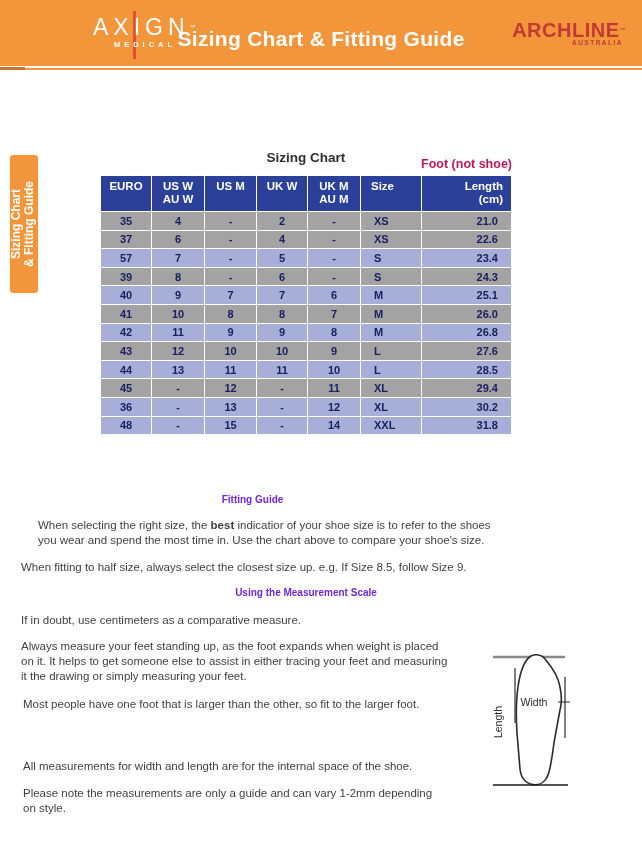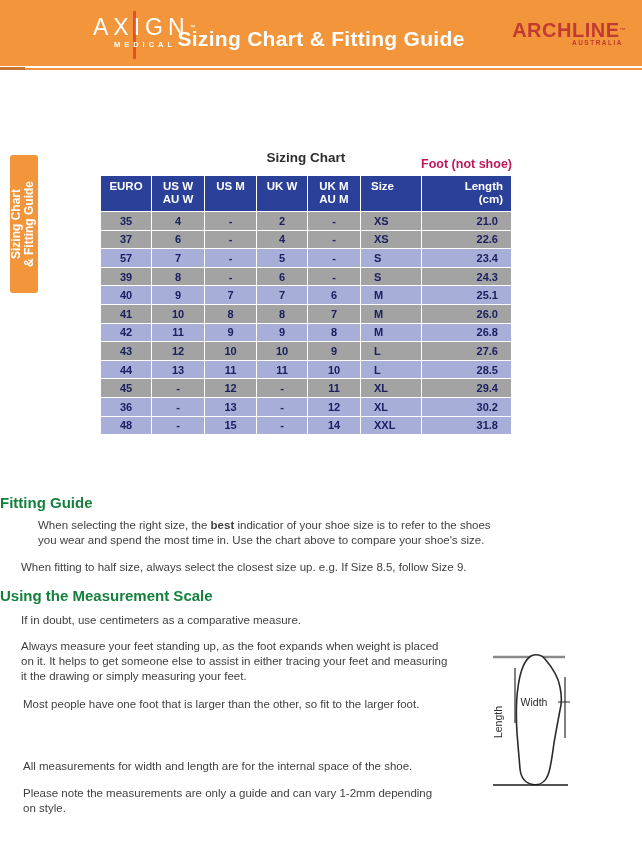--- a/index.html
+++ b/index.html
@@ -38,21 +38,21 @@
   th{background:#2B4199;color:#fff;font-size:11.5px;font-weight:bold;
      height:30px;vertical-align:top;padding:4px 0 1px 0;line-height:13px;text-align:center;}
   td{font-size:11px;font-weight:bold;color:#1B2060;height:17.6px;text-align:center;padding:0;}
   tr.row-dark td{background:#a3a3a3;}
   tr.row-light td{background:#A7AFD9;}
   th.col5,td.col5{text-align:left;padding-left:13px;}
   th.col5{padding-left:10px;}
   th.col6,td.col6{text-align:right;padding-right:13px;}
   th.col6{padding-right:8px;}
   
-  .sec-heading{position:absolute;font-size:15px;font-weight:bold;color:#15803d;}
+  .sec-heading{position:absolute;font-size:10px;font-weight:bold;color:#6d28d9;text-align:center;}
   .fitting-heading{left:0;top:494px;width:505px;}
   .using-heading{left:0;top:587px;width:612px;}
   .para{position:absolute;font-size:11.5px;color:#3f3f3f;line-height:15px;white-space:pre-line;}
   .p1{left:38px;top:518px;width:472px;white-space:normal;}
   .p2{left:21px;top:560px;width:480px;}
   .m1{left:21px;top:613px;width:470px;}
   .m2{left:21px;top:639px;width:470px;}
   .m3{left:23px;top:697px;width:470px;}
   .m4{left:23px;top:759px;width:470px;}
   .m5{left:23px;top:786px;width:470px;}

